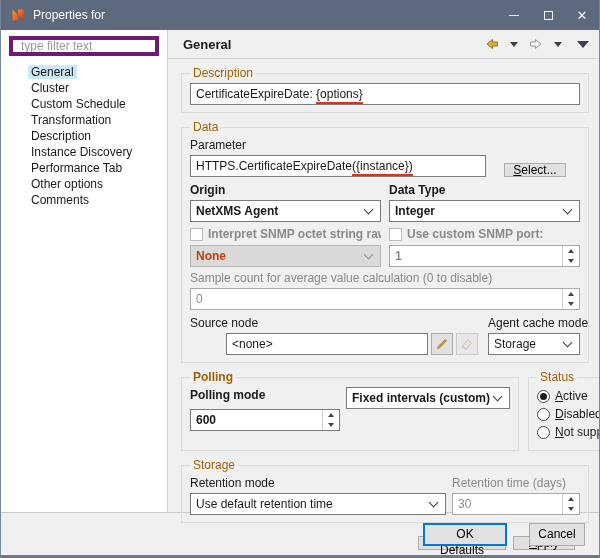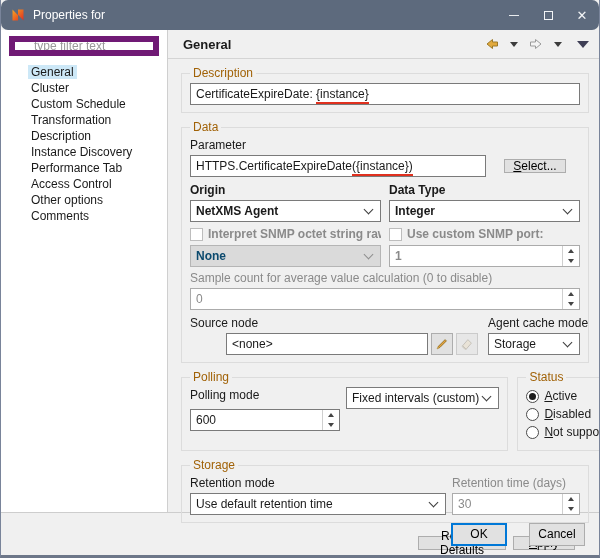--- a/index.html
+++ b/index.html
@@ -5,33 +5,33 @@
   * { box-sizing: border-box; margin: 0; padding: 0; }
   html,body { background:#9aa0a8; }
   body { font-family:"Liberation Sans", sans-serif; font-size:12px; color:#1a1a1a; }
 
   .window{
     width:600px;height:558px;background:#f0f0f0;position:relative;overflow:hidden;
     border-left:1px solid #79849a;border-right:1px solid #79849a;border-bottom:3px solid #6d7789;
   }
 
   
-  .titlebar{height:30px;background:#5d6a7d;display:flex;align-items:center;border-radius:7px;}
+  .titlebar{height:30px;background:#5d6a7d;display:flex;align-items:center;}
   .app-icon{width:16px;height:16px;margin:0 7px 0 9px;flex:0 0 auto;}
   .title-text{color:#ffffff;font-size:12px;}
   .tb-spacer{flex:1;}
   .tb-btn{width:34px;height:30px;display:flex;align-items:center;justify-content:center;cursor:default;}
   .glyph-min{width:10px;height:1px;background:#e8ebee;}
   .glyph-max{width:9px;height:9px;border:1px solid #f2f4f6;}
   .glyph-close{color:#f2f4f6;font-size:13px;line-height:13px;}
 
   
   .main{display:flex;height:482px;}
   .sidebar{width:167px;background:#ffffff;border-right:1px solid #cfcfcf;display:flex;flex-direction:column;}
-  .filter-input{margin:6px 6px 5px 8px;width:150px;height:20px;border:6px solid #701a75;padding:0 19px;font-size:12px;font-family:inherit;color:#b91c1c;}
+  .filter-input{margin:6px 6px 5px 8px;width:150px;height:20px;border:4px solid #701a75;padding:0 8px;font-size:12px;font-family:inherit;color:#b91c1c;}
   .filter-input::placeholder{color:#9a9a9a;}
   .nav-list{margin-top:3px;}
   .nav-item{padding:1px 0 1px 27px;line-height:14px;cursor:default;white-space:nowrap;}
   .nav-item .lbl{display:inline-block;padding:0 3px;}
   .nav-item.selected .lbl{background:#cde8f7;}
 
   .content{flex:1;display:flex;flex-direction:column;background:#f0f0f0;min-width:0;}
   .content-header{height:29px;border-bottom:1px solid #d4d4d4;display:flex;align-items:center;padding:0 10px 0 15px;flex:0 0 auto;}
   .page-title{font-weight:bold;font-size:13px;}
   .hdr-spacer{flex:1;}
@@ -47,68 +47,68 @@
   .fld-label{margin:2px 0 3px 0;line-height:13px;}
   .fld-label.gray{color:#8a8a8a;}
 
   .textbox{height:22px;background:#fff;border:1px solid #7a7a7a;padding:3px 5px;line-height:14px;white-space:nowrap;overflow:hidden;}
   .redline{border-bottom:2px solid #e0301e;padding-bottom:1px;}
 
   .combo{height:22px;background:#fff;border:1px solid #7a7a7a;display:flex;align-items:center;padding:0 5px;position:relative;}
   .combo .ctext{flex:1;white-space:nowrap;overflow:hidden;}
   .chev{width:7px;height:7px;border-right:1.4px solid #3c3c3c;border-bottom:1.4px solid #3c3c3c;transform:rotate(45deg);margin:-3px 3px 0 4px;flex:0 0 auto;}
   .combo.disabled{background:#dadada;border-color:#b5b5b5;}
-  .combo.disabled .ctext{color:#0c4a6e;}
+  .combo.disabled .ctext{color:#c2410c;}
   .combo.disabled .chev{border-color:#8e8e8e;}
 
   .spin{height:22px;background:#fff;border:1px solid #7a7a7a;display:flex;}
   .spin .stext{flex:1;padding:3px 5px;line-height:14px;}
   .spin.disabled{border-color:#ababab;}
   .spin.disabled .stext{color:#8a8a8a;}
   .spin-arrows{width:17px;border-left:1px solid #cfcfcf;display:flex;flex-direction:column;}
   .spin-arrows span{flex:1;display:flex;align-items:center;justify-content:center;}
   .tri-up{width:0;height:0;border-left:3.5px solid transparent;border-right:3.5px solid transparent;border-bottom:4px solid #444;}
   .tri-dn{width:0;height:0;border-left:3.5px solid transparent;border-right:3.5px solid transparent;border-top:4px solid #444;}
 
   .grid2{display:grid;grid-template-columns:1fr 1fr;column-gap:8px;font-weight:bold;}
   .rowgap{margin-top:5px;}
 
   .chk-row{display:flex;align-items:center;gap:5px;color:#8a8a8a;white-space:nowrap;overflow:hidden;}
   .checkbox{width:13px;height:13px;background:#fff;border:1px solid #bdbdbd;flex:0 0 auto;}
 
-  .param-row{display:flex;align-items:center;}
+  .param-row{display:flex;align-items:flex-end;}
   .param-row .textbox{flex:1;}
   .btn{background:#e1e1e1;border:1px solid #adadad;height:14px;font-size:12px;font-family:inherit;display:inline-flex;align-items:center;justify-content:center;cursor:default;}
   .btn-select{width:62px;margin-left:18px;margin-right:14px;}
 
   .src-grid{display:grid;grid-template-columns:1fr 92px;column-gap:10px;margin-top:5px;}
   .src-field-row{display:flex;gap:3px;padding-left:36px;}
   .src-field-row .textbox{flex:1;}
   .icon-btn{width:22px;height:22px;background:#e1e1e1;border:1px solid #adadad;display:flex;align-items:center;justify-content:center;}
   .icon-btn.disabled{opacity:.55;}
   .nowrap{white-space:nowrap;}
 
   .mid-row{display:flex;gap:9px;align-items:stretch;}
-  .fs-polling{flex:1;margin-bottom:7px;}
+  .fs-polling{flex:1;margin-bottom:7px;font-weight:bold;}
   .fs-status{width:108px;margin-bottom:7px;}
   .poll-grid{display:grid;grid-template-columns:150px 1fr;column-gap:6px;}
   .radio-row{display:flex;align-items:center;gap:5px;margin:2px 0 4px 0;white-space:nowrap;}
   .radio{width:13px;height:13px;border:1px solid #4a4a4a;border-radius:50%;background:#fff;display:flex;align-items:center;justify-content:center;flex:0 0 auto;}
   .radio .dot{width:7px;height:7px;border-radius:50%;background:transparent;}
   .radio.checked .dot{background:#1c1c1c;}
 
   .stor-grid{display:grid;grid-template-columns:256px 1fr;column-gap:6px;}
 
   .panel-buttons{margin-top:auto;display:flex;justify-content:flex-end;gap:7px;padding:6px 14px 8px 0;}
   .btn-restore{width:88px;}
   .btn-apply{width:62px;}
 
   
   .footer{height:43px;border-top:1px solid #cdcdcd;background:#f0f0f0;display:flex;align-items:center;justify-content:flex-end;gap:22px;padding-right:14px;}
-  .btn-ok{width:56px;height:23px;border:2px solid #0078d7;margin-left:28px;}
+  .btn-ok{width:84px;height:23px;border:2px solid #0078d7;margin-left:28px;}
   .btn-cancel{width:56px;height:23px;}
 
   u{text-decoration:underline;}
 </style>
 </head>
 <body>
 
 <div class="window">
 
   <div class="titlebar">
@@ -139,21 +139,20 @@
     <div class="sidebar">
       <input class="filter-input" placeholder="type filter text" style="">
       <div class="nav-list">
         <div class="nav-item selected"><span class="lbl">General</span></div>
         <div class="nav-item"><span class="lbl">Cluster</span></div>
         <div class="nav-item"><span class="lbl">Custom Schedule</span></div>
         <div class="nav-item"><span class="lbl">Transformation</span></div>
         <div class="nav-item"><span class="lbl">Description</span></div>
         <div class="nav-item"><span class="lbl">Instance Discovery</span></div>
         <div class="nav-item"><span class="lbl">Performance Tab</span></div>
-        <div class="nav-item"><span class="lbl">Access Control</span></div>
         <div class="nav-item"><span class="lbl">Other options</span></div>
         <div class="nav-item"><span class="lbl">Comments</span></div>
       </div>
     </div>
 
     <div class="content">
       <div class="content-header">
         <span class="page-title">General</span>
         <span class="hdr-spacer"></span>
         <div class="hdr-icons">
@@ -177,21 +176,21 @@
               <span class="caret-lg"></span>
             </span>
         </div>
       </div>
 
       <div class="content-body">
 
         <fieldset>
           <legend>Description</legend>
           <div class="textbox" role="textbox">
-            <span>CertificateExpireDate: </span><span class="redline">{instance}</span>
+            <span>CertificateExpireDate: </span><span class="redline">{options}</span>
           </div>
         </fieldset>
 
         <fieldset>
           <legend>Data</legend>
 
           <div class="fld-label">Parameter</div>
           <div class="param-row">
             <div class="textbox" role="textbox">
               <span>HTTPS.CertificateExpireDate</span><span class="redline">({instance})</span>

